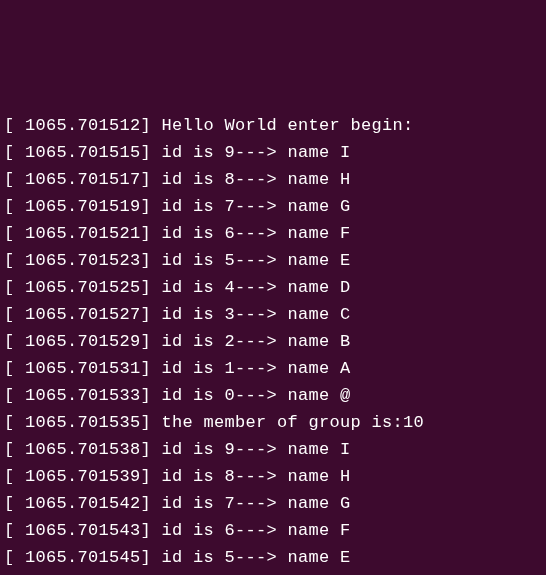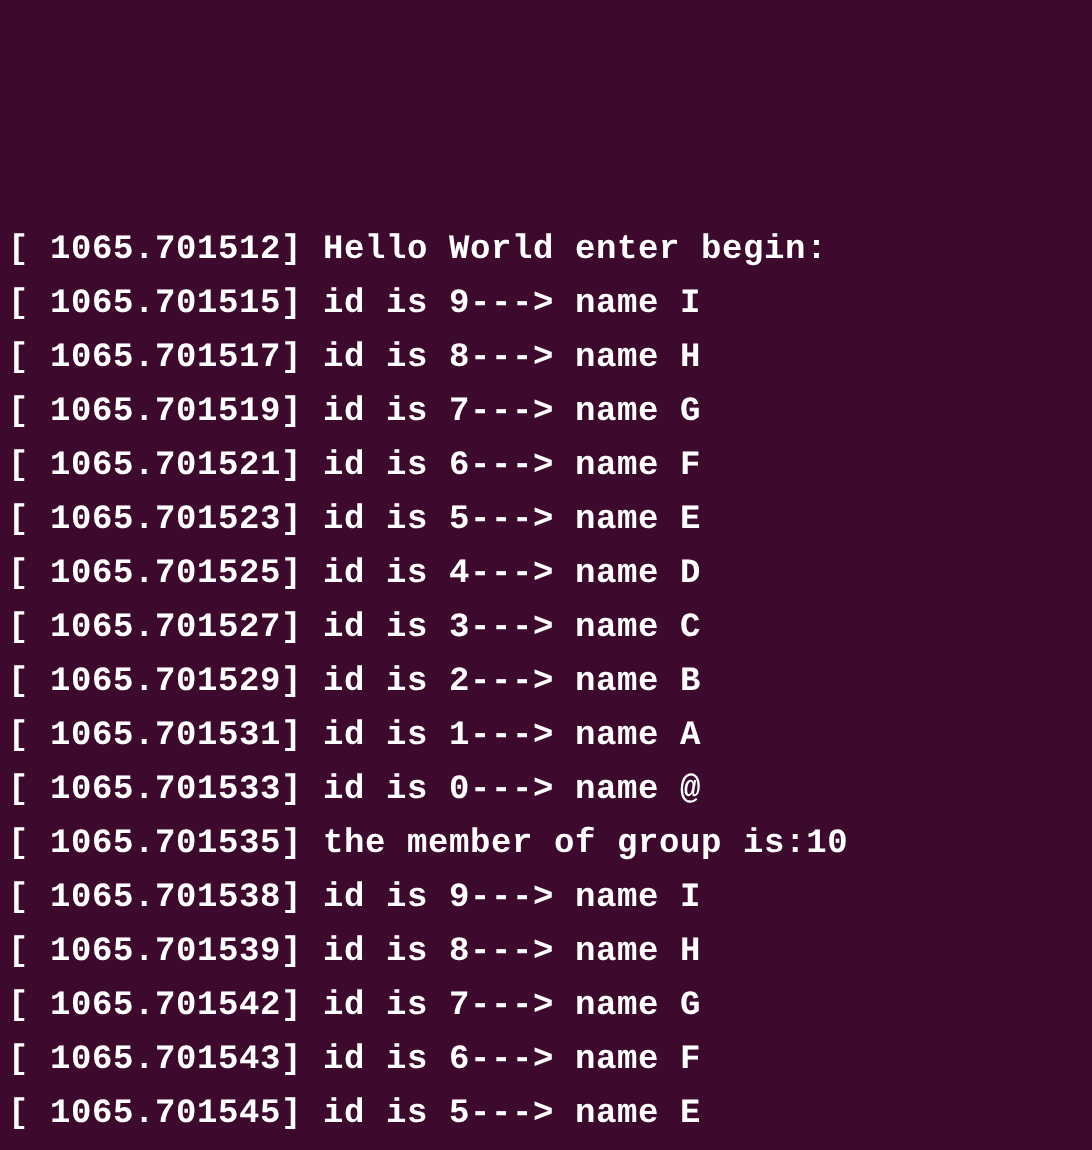--- a/index.html
+++ b/index.html
@@ -12,21 +12,21 @@
       color: #ffffff;
       width: 546px;
       height: 575px;
       box-sizing: border-box;
       overflow: hidden;
       white-space: pre;
       letter-spacing: 0.3px;
     }
     .log-line {
       display: block;
-      font-weight: bold;
+      font-weight: normal;
     }
   </style>
 </head>
 <body>
 
 
 
 <div id="terminal"><span class="log-line">[ 1065.701512] Hello World enter begin:</span><span class="log-line">[ 1065.701515] id is 9---&gt; name I</span><span class="log-line">[ 1065.701517] id is 8---&gt; name H</span><span class="log-line">[ 1065.701519] id is 7---&gt; name G</span><span class="log-line">[ 1065.701521] id is 6---&gt; name F</span><span class="log-line">[ 1065.701523] id is 5---&gt; name E</span><span class="log-line">[ 1065.701525] id is 4---&gt; name D</span><span class="log-line">[ 1065.701527] id is 3---&gt; name C</span><span class="log-line">[ 1065.701529] id is 2---&gt; name B</span><span class="log-line">[ 1065.701531] id is 1---&gt; name A</span><span class="log-line">[ 1065.701533] id is 0---&gt; name @</span><span class="log-line">[ 1065.701535] the member of group is:10</span><span class="log-line">[ 1065.701538] id is 9---&gt; name I</span><span class="log-line">[ 1065.701539] id is 8---&gt; name H</span><span class="log-line">[ 1065.701542] id is 7---&gt; name G</span><span class="log-line">[ 1065.701543] id is 6---&gt; name F</span><span class="log-line">[ 1065.701545] id is 5---&gt; name E</span><span class="log-line">[ 1065.701548] id is 4---&gt; name D</span></div>
 
 

